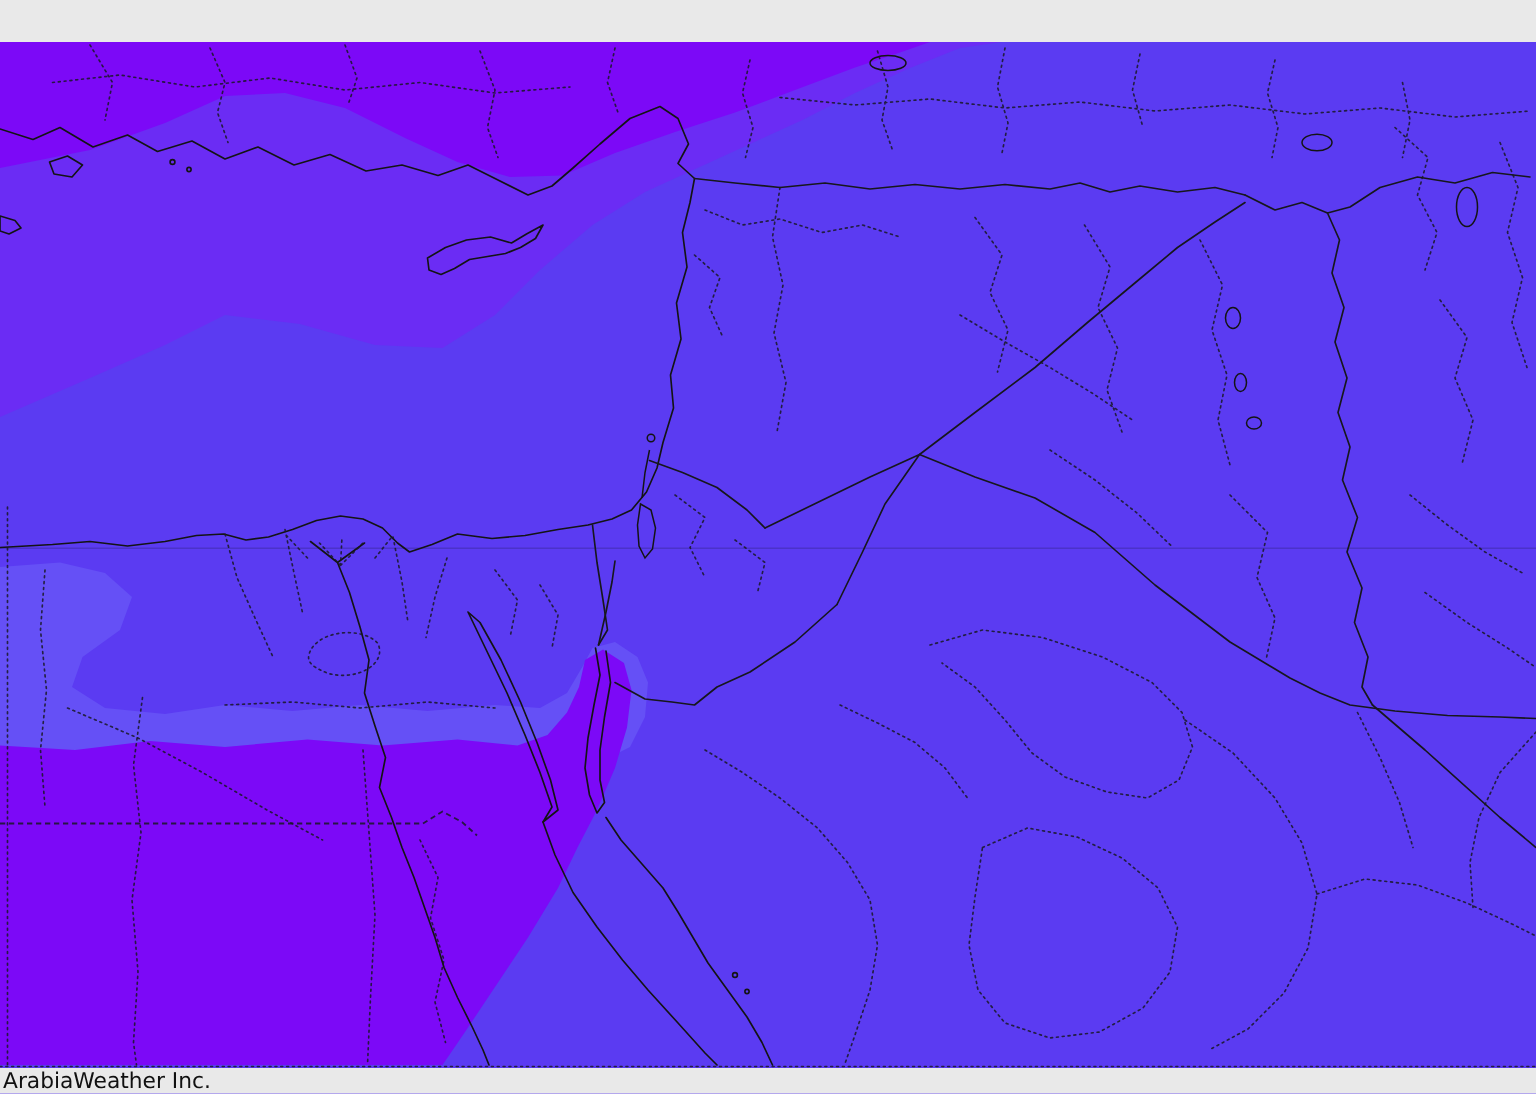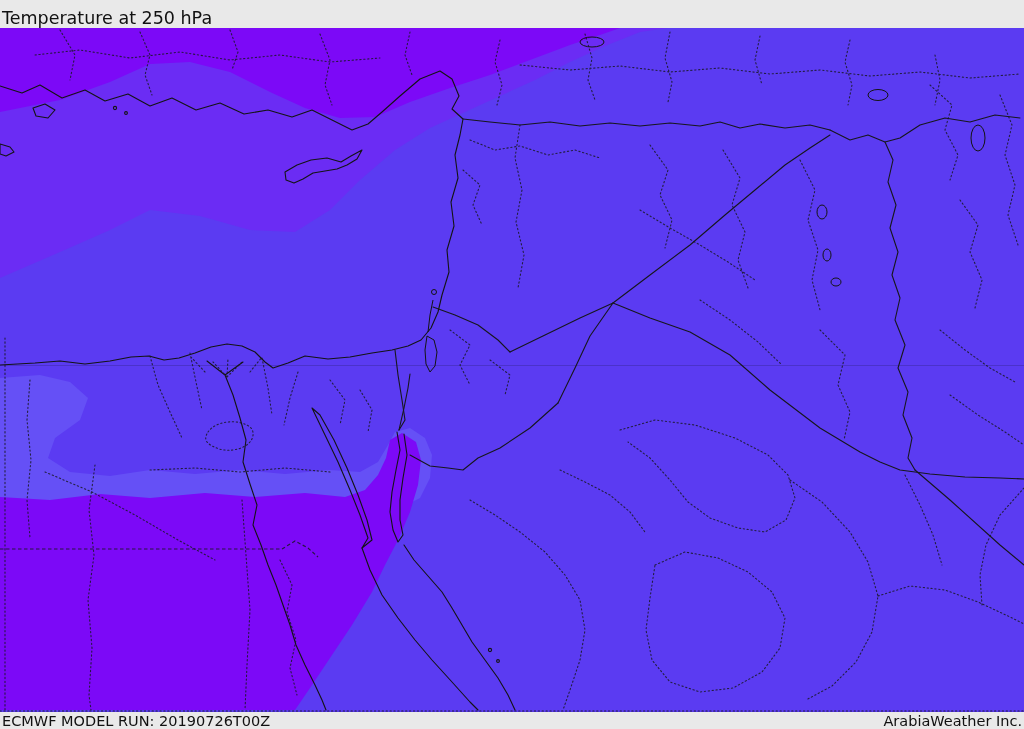--- a/index.html
+++ b/index.html
@@ -15,21 +15,20 @@
   .border{fill:none;stroke:#17171c;stroke-width:1.1;stroke-linejoin:round;stroke-linecap:round;}
   .admin{fill:none;stroke:rgba(25,25,35,.85);stroke-width:1.1;stroke-dasharray:1.3 2.6;stroke-linecap:round;}
   .dashed{fill:none;stroke:rgba(25,25,35,.85);stroke-width:1.2;stroke-dasharray:3.5 2.5;}
   .lake{fill:none;stroke:#141414;stroke-width:1;}
   .grid{stroke:rgba(20,20,60,.22);stroke-width:1;}
 </style>
 </head>
 <body>
 
 <div class="bar" id="topbar">
-  <span>Temperature at 250 hPa</span>
 </div>
 
 <div id="mapwrap">
 <svg width="1024" height="684" viewBox="0 28 1024 684" xmlns="http://www.w3.org/2000/svg">
 
   <g>
     <rect x="0" y="28" width="1024" height="684" fill="#5b3bf2"></rect>
     <path d="M0,28 L668,28 L640,32 605,46 570,62 535,80 500,96 465,112 430,128 395,150 360,180 330,210 295,232 250,230 200,216 150,210 110,230 60,252 0,278 Z" fill="#6b2cf4"></path>
     <path d="M0,28 L620,28 L600,35 570,45 530,60 490,75 450,88 410,102 375,117 340,118 305,108 270,92 230,72 190,62 150,64 110,82 60,100 0,112 Z" fill="#7c09f7"></path>
     <path d="M0,378 L40,375 70,382 88,398 80,420 55,438 48,458 70,472 110,476 150,470 195,474 240,470 285,474 330,470 360,472 378,462 388,445 395,432 410,428 425,438 432,455 430,478 420,498 400,508 360,505 320,508 270,504 220,508 170,505 120,508 70,505 30,508 0,505 Z" fill="#6550f6"></path>
@@ -91,15 +90,14 @@
     <path class="admin" d="M930,85 L952,105 945,130 958,155 950,180 M1000,95 L1012,125 1005,155 1015,185 1008,215 1018,245 M960,200 L978,225 970,252 982,280 975,308 M940,330 L965,350 990,368 1015,382 M950,395 L978,415 1005,432 1024,445"></path>
     <path class="admin" d="M620,430 L655,420 695,425 735,438 768,455 788,475 795,498 786,520 765,532 738,528 710,518 688,502 670,480 650,458 628,442 M655,565 L685,552 718,558 748,572 772,592 785,618 780,648 762,672 733,688 700,692 670,682 652,660 646,630 650,598 655,565 M790,480 L822,502 850,532 868,562 878,596 872,632 856,662 832,686 806,700 M878,596 L910,586 945,590 978,602 1008,616 1024,624 M905,475 L920,505 933,535 942,565 M1024,488 L1000,515 986,545 980,575 982,605 M560,470 L585,482 610,495 630,512 645,532 M470,500 L495,515 520,532 545,552 565,575 580,600 585,630 580,660 570,690 563,710"></path>
     <path class="admin" d="M227,377 L213,362 M227,377 L228,358 M227,377 L243,361 M205,372 L190,356 M250,372 L262,357 M150,356 L158,385 170,412 182,438 M190,353 L196,382 202,410 M262,358 L268,388 272,415 M298,372 L290,398 284,425 M208,432 C216,420 242,418 252,429 C258,443 238,454 219,449 C206,444 203,440 208,432 M150,470 L195,468 240,472 285,468 330,472 M242,500 L246,555 250,610 247,665 245,710 M45,472 L92,492 135,515 178,540 215,560 M330,380 L345,400 340,425 M360,390 L372,410 368,432 M280,560 L292,585 287,612 296,640 290,668 297,695"></path>
     <path class="admin" d="M30,380 L27,420 31,460 27,500 30,538 M95,465 L89,510 94,555 88,600 92,648 89,695 91,710"></path>
     <path class="dashed" d="M0,549 L70,549 140,549 210,549 282,549 L295,541 308,548 318,557"></path>
   </g>
 </svg>
 </div>
 
 <div class="bar" id="botbar">
-  <span>ECMWF MODEL RUN: 20190726T00Z</span>
   <span>ArabiaWeather Inc.</span>
 </div>
 
 </body></html>

